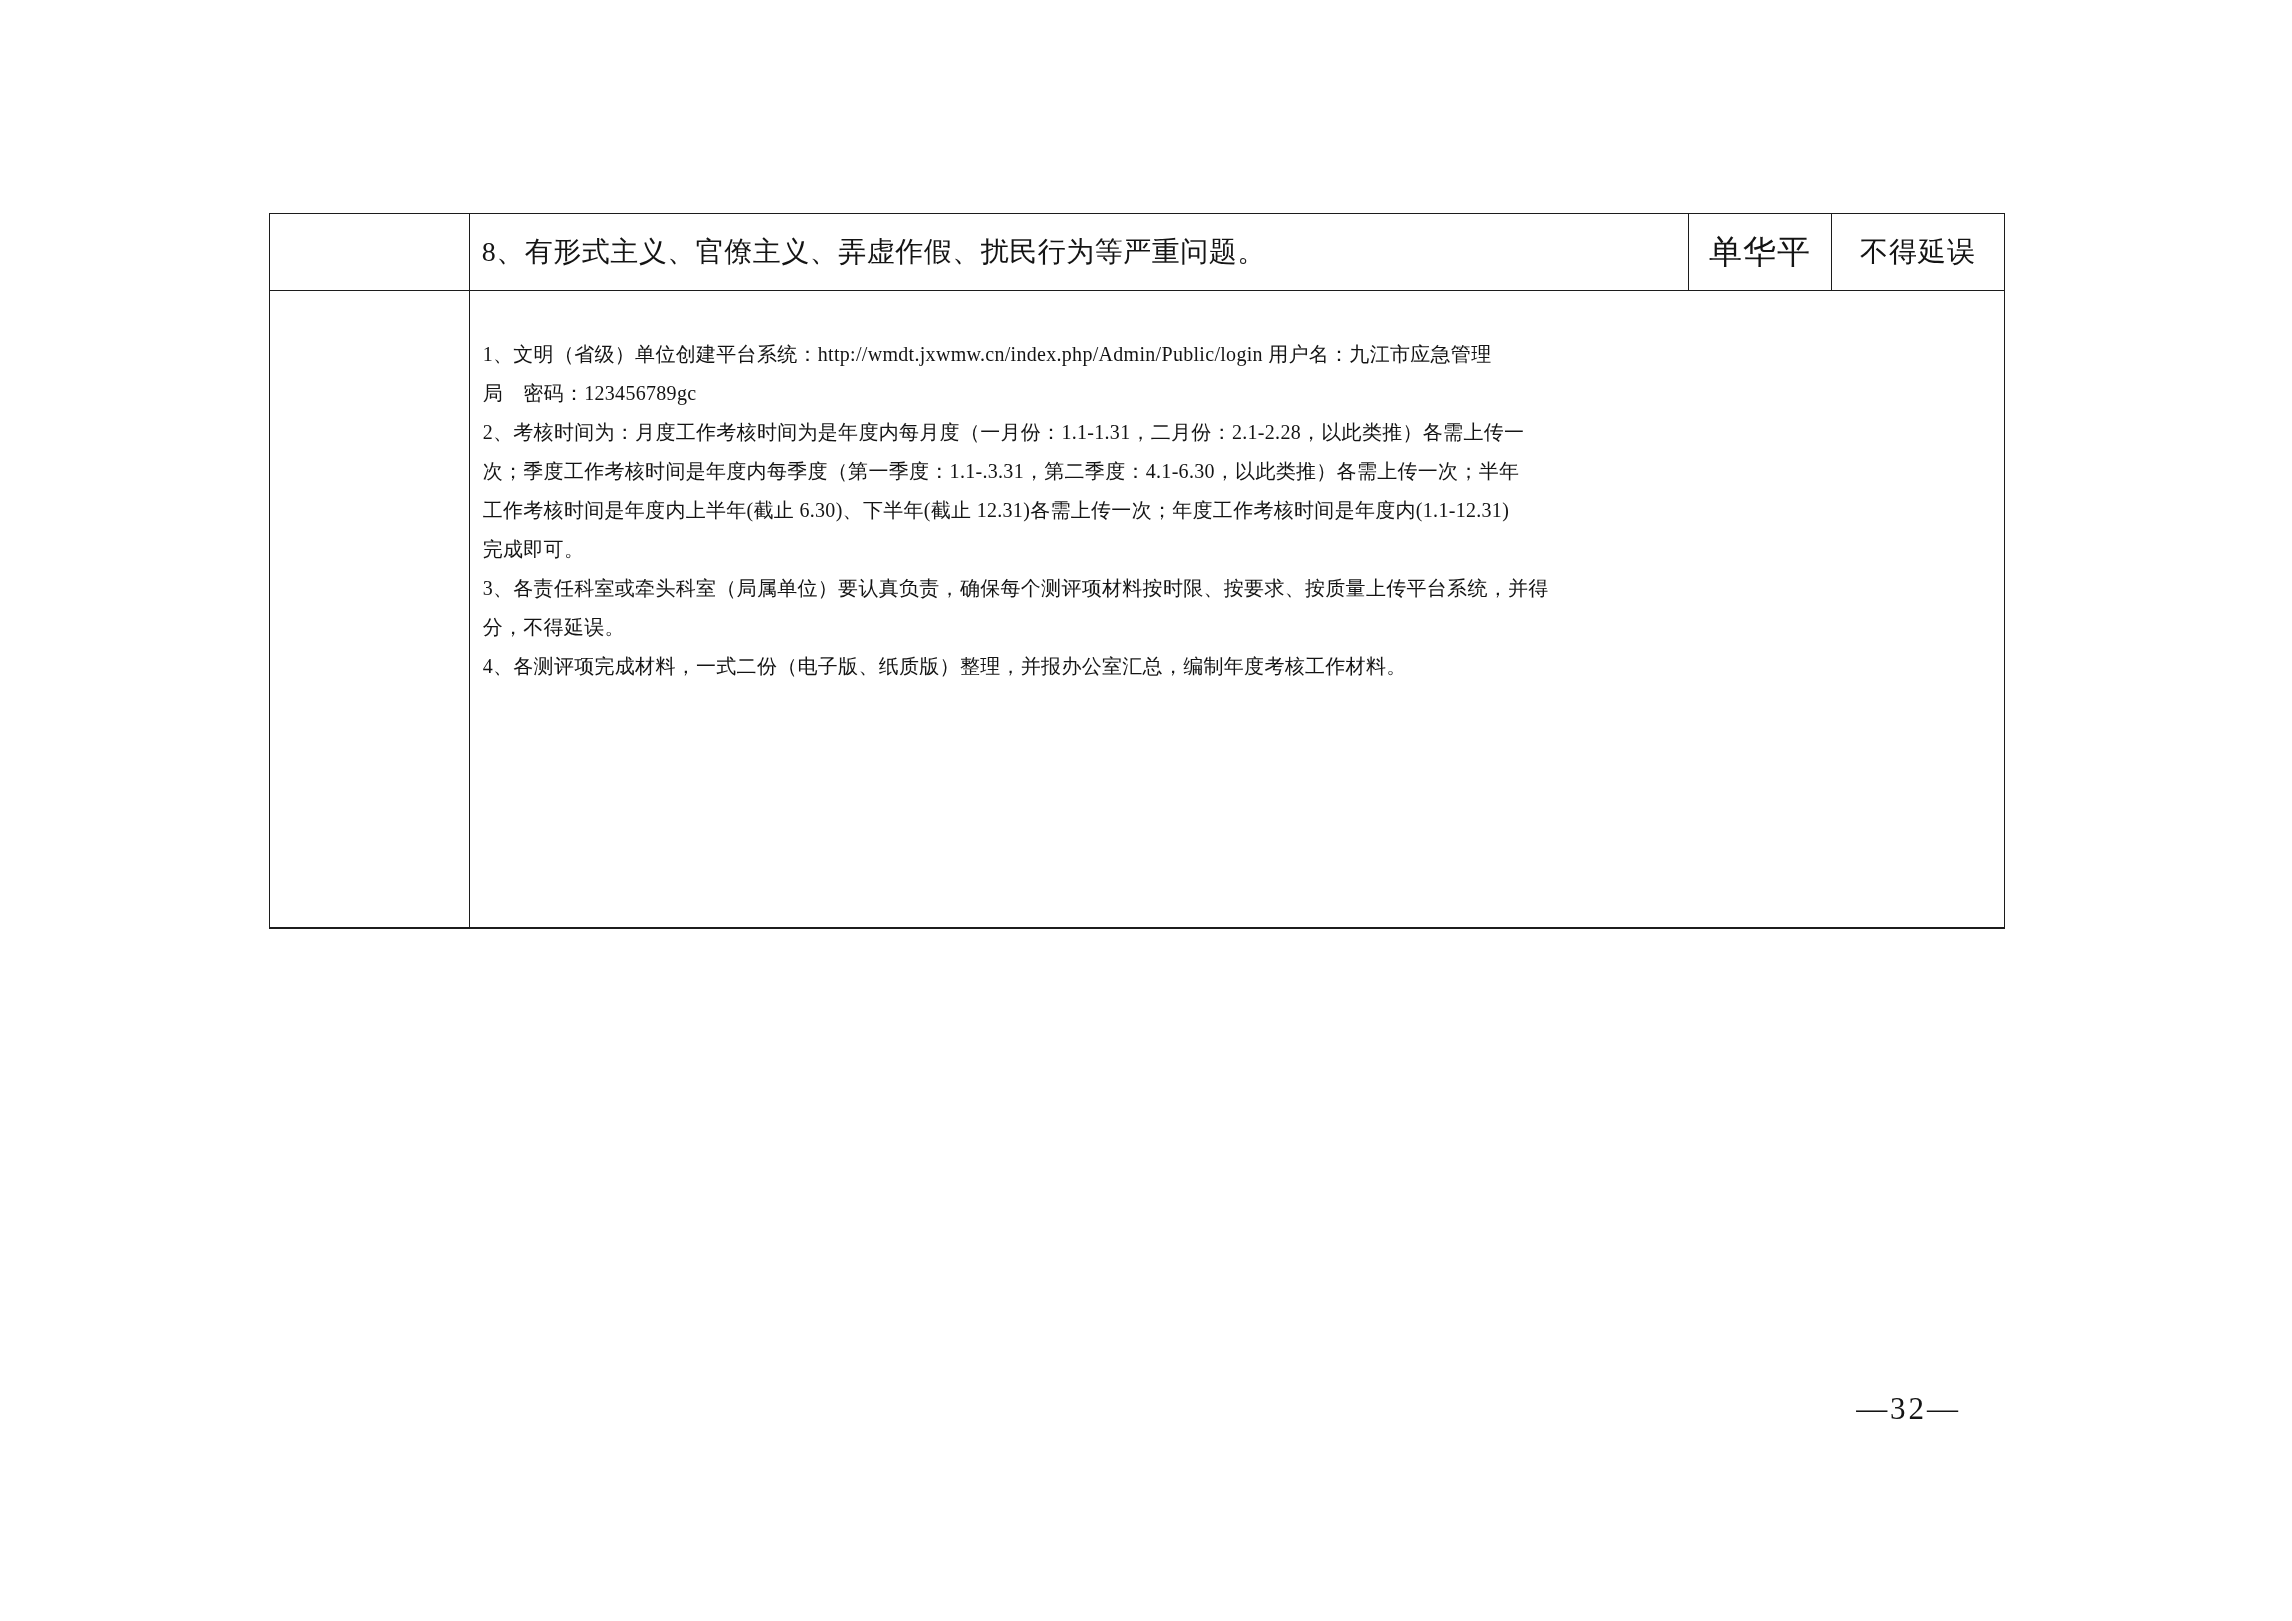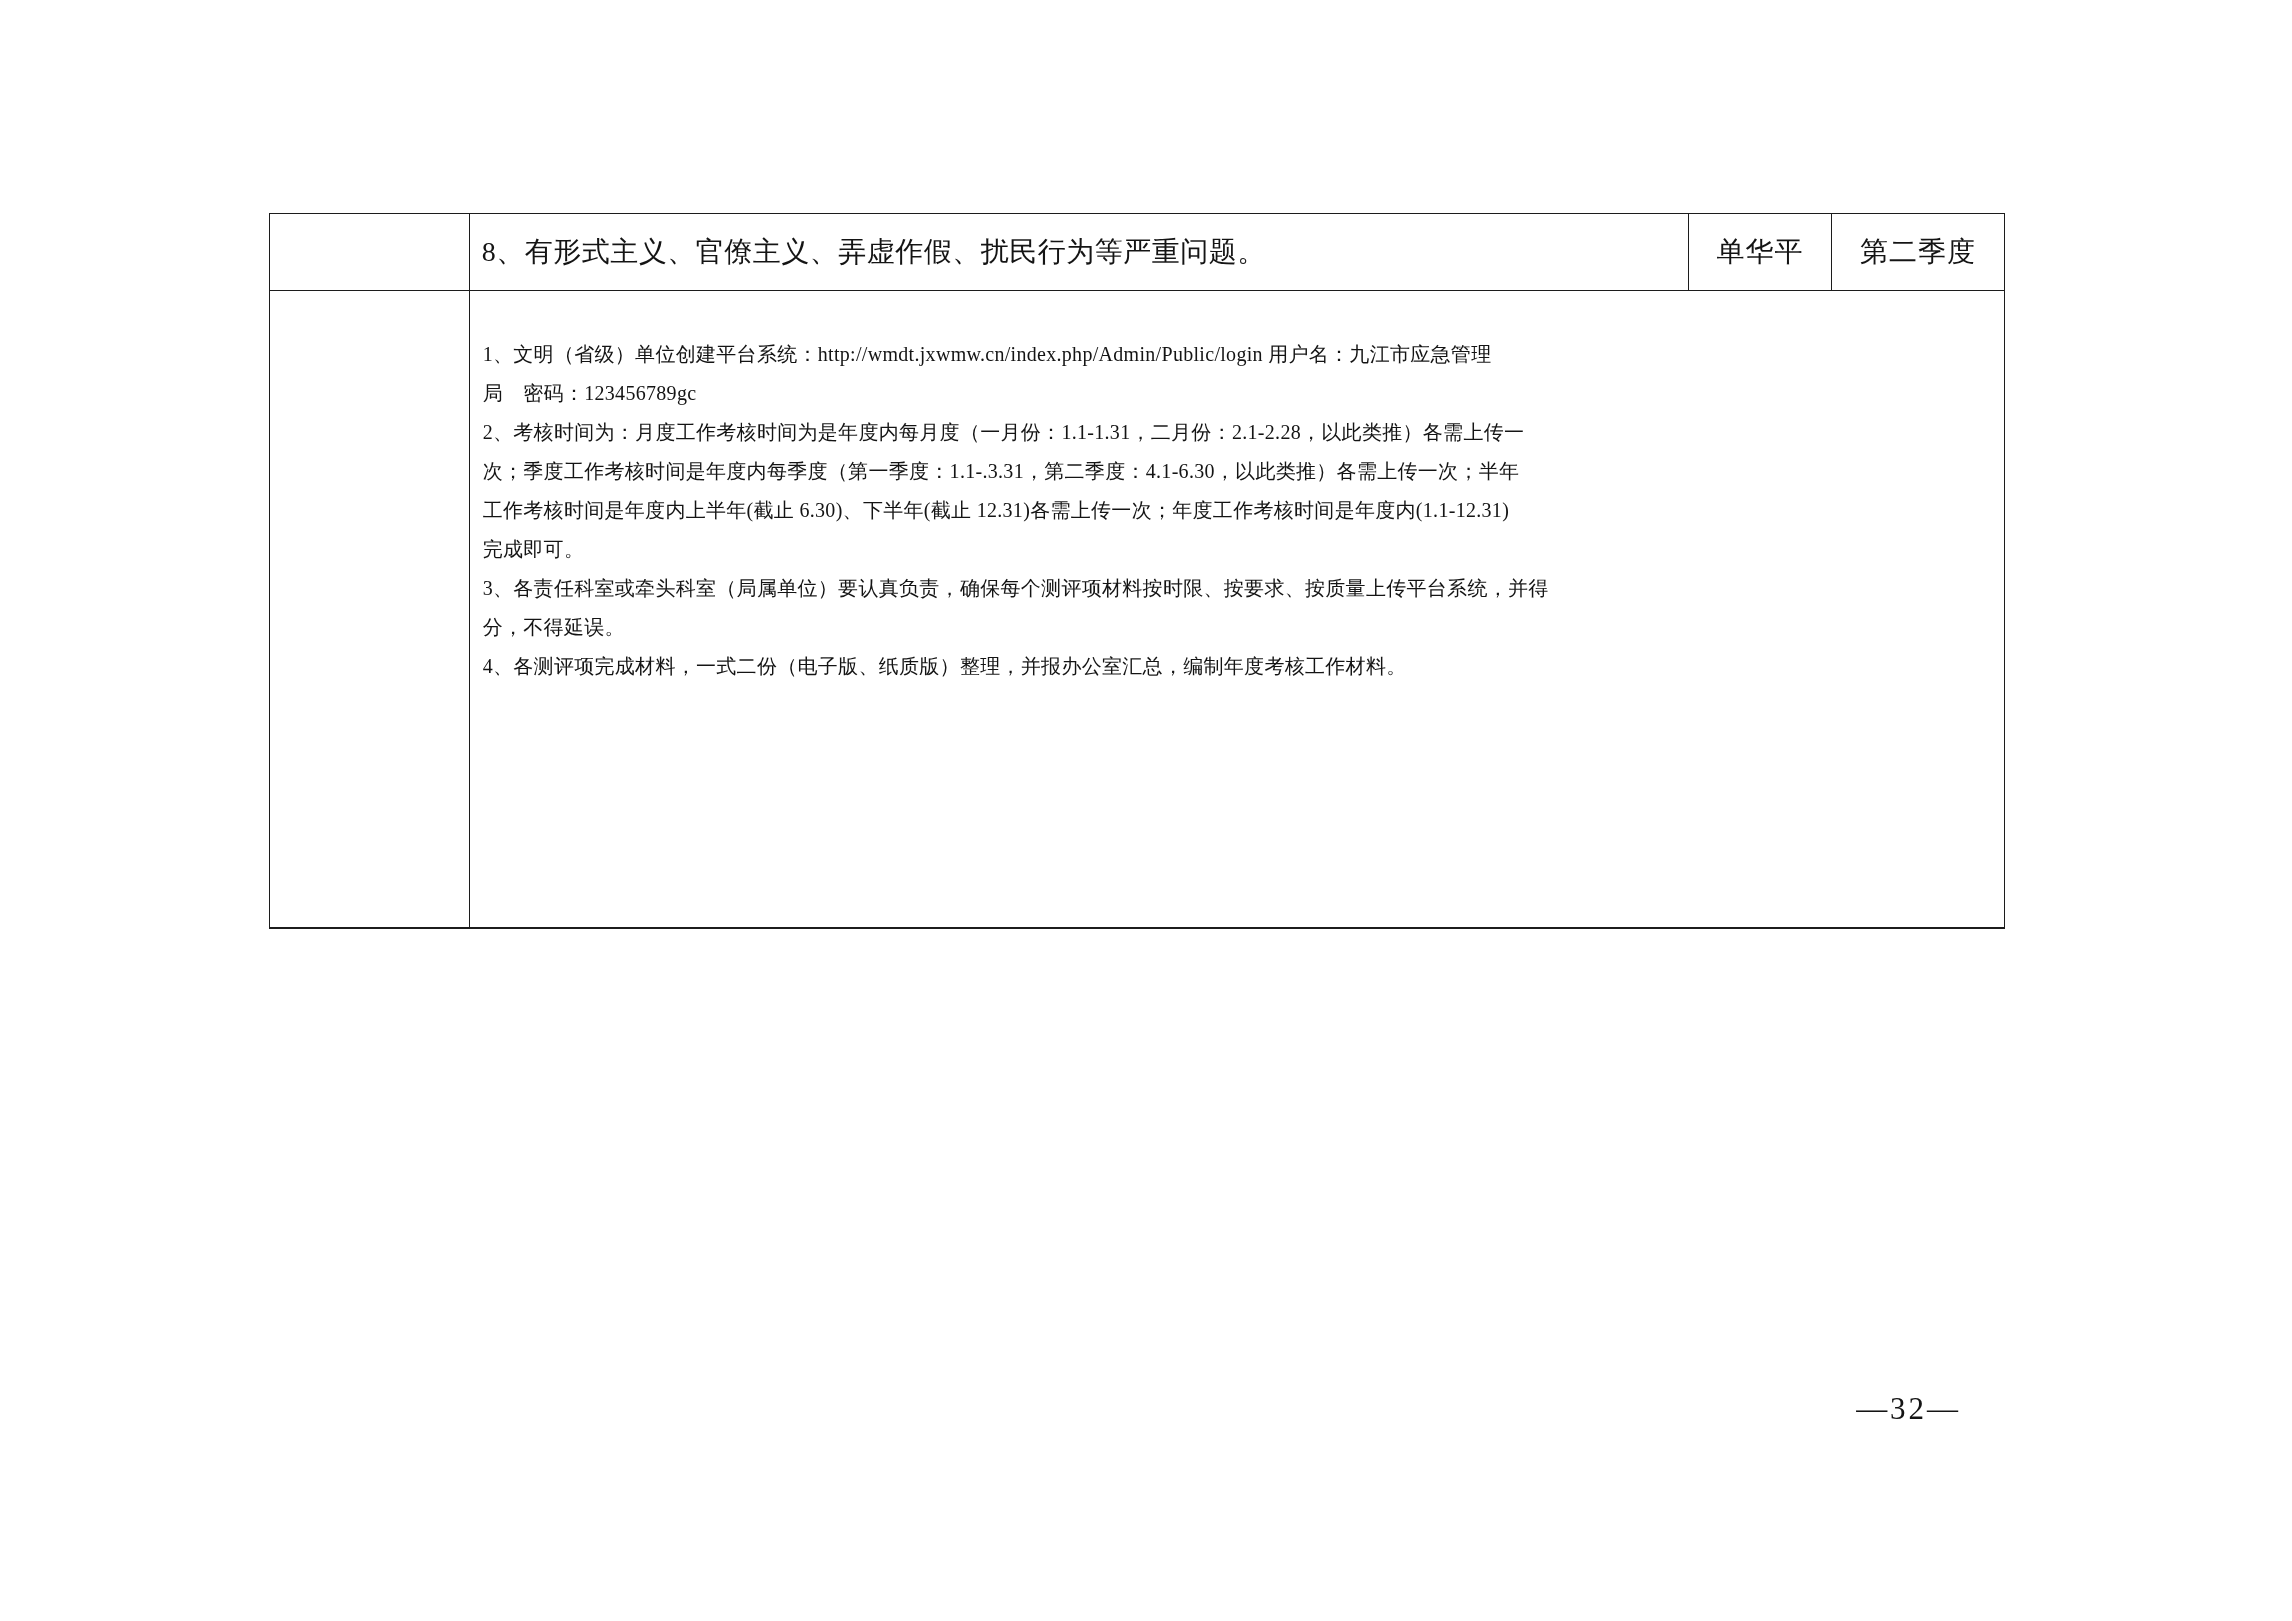--- a/index.html
+++ b/index.html
@@ -56,21 +56,21 @@
     font-size: 28px;
     letter-spacing: 0.5px;
   }
   .cell.person-col {
     flex: none;
     width: 143px;
     border-left: 1px solid #1c1c1c;
     display: flex;
     align-items: center;
     justify-content: center;
-    font-size: 28px;
+    font-size: 33px;
     letter-spacing: 1px;
   }
   .cell.dept-col {
     flex: none;
     width: 173px;
     border-left: 1px solid #1c1c1c;
     display: flex;
     align-items: center;
     justify-content: center;
     font-size: 28px;
@@ -110,21 +110,21 @@
 
   <div class="t-row row1">
     <div class="cell left-col"></div>
     <div class="cell item-col">
       <span>8、有形式主义、官僚主义、弄虚作假、扰民行为等严重问题。</span>
     </div>
     <div class="cell person-col">
       <span>单华平</span>
     </div>
     <div class="cell dept-col">
-      <span>第二季度</span>
+      <span>不得延误</span>
     </div>
   </div>
 
   <div class="t-row row2">
     <div class="cell left-col"></div>
     <div class="cell notes-col">
       <div class="notes-body">1、文明（省级）单位创建平台系统：http://wmdt.jxwmw.cn/index.php/Admin/Public/login 用户名：九江市应急管理
 局　密码：123456789gc
 2、考核时间为：月度工作考核时间为是年度内每月度（一月份：1.1-1.31，二月份：2.1-2.28，以此类推）各需上传一
 次；季度工作考核时间是年度内每季度（第一季度：1.1-.3.31，第二季度：4.1-6.30，以此类推）各需上传一次；半年

